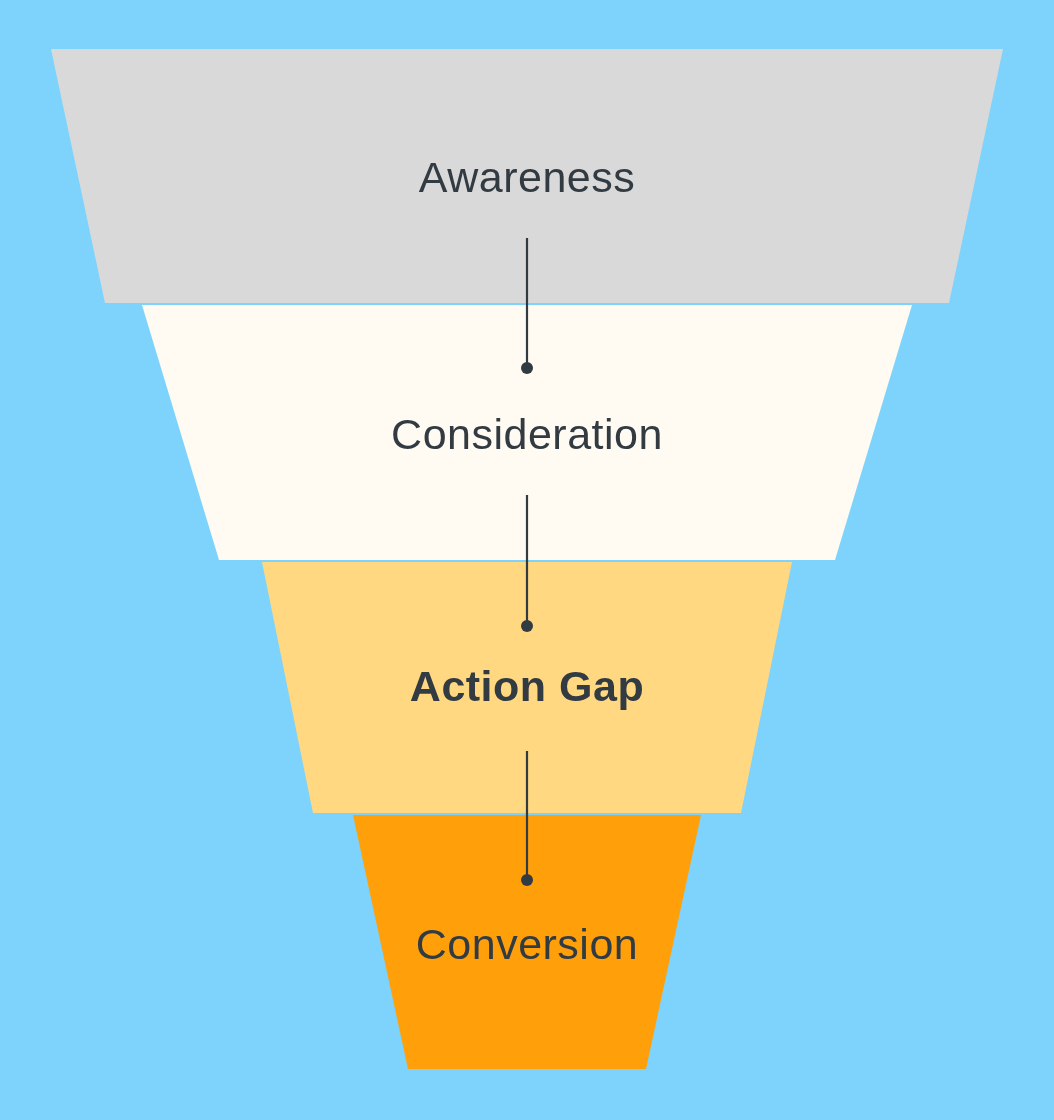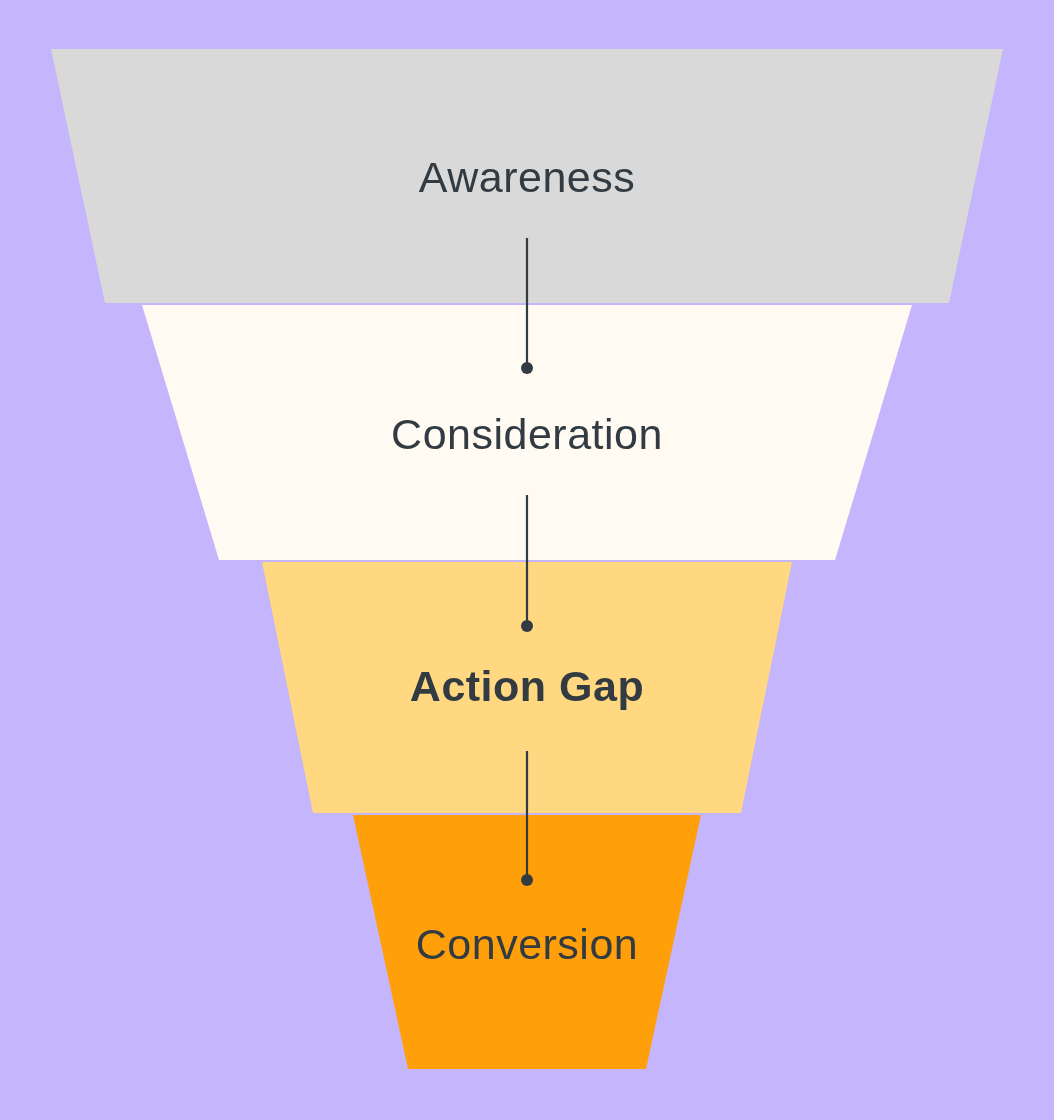--- a/index.html
+++ b/index.html
@@ -4,21 +4,21 @@
 <style>
   html, body {
     margin: 0;
     padding: 0;
     background: #ffffff;
   }
   .canvas {
     position: relative;
     width: 1054px;
     height: 1120px;
-    background: #c4b5fd;
+    background: #7dd3fc;
     overflow: hidden;
   }
   svg.funnel {
     position: absolute;
     top: 0;
     left: 0;
     display: block;
   }
   .stage-label {
     font-family: "Liberation Sans", sans-serif;

